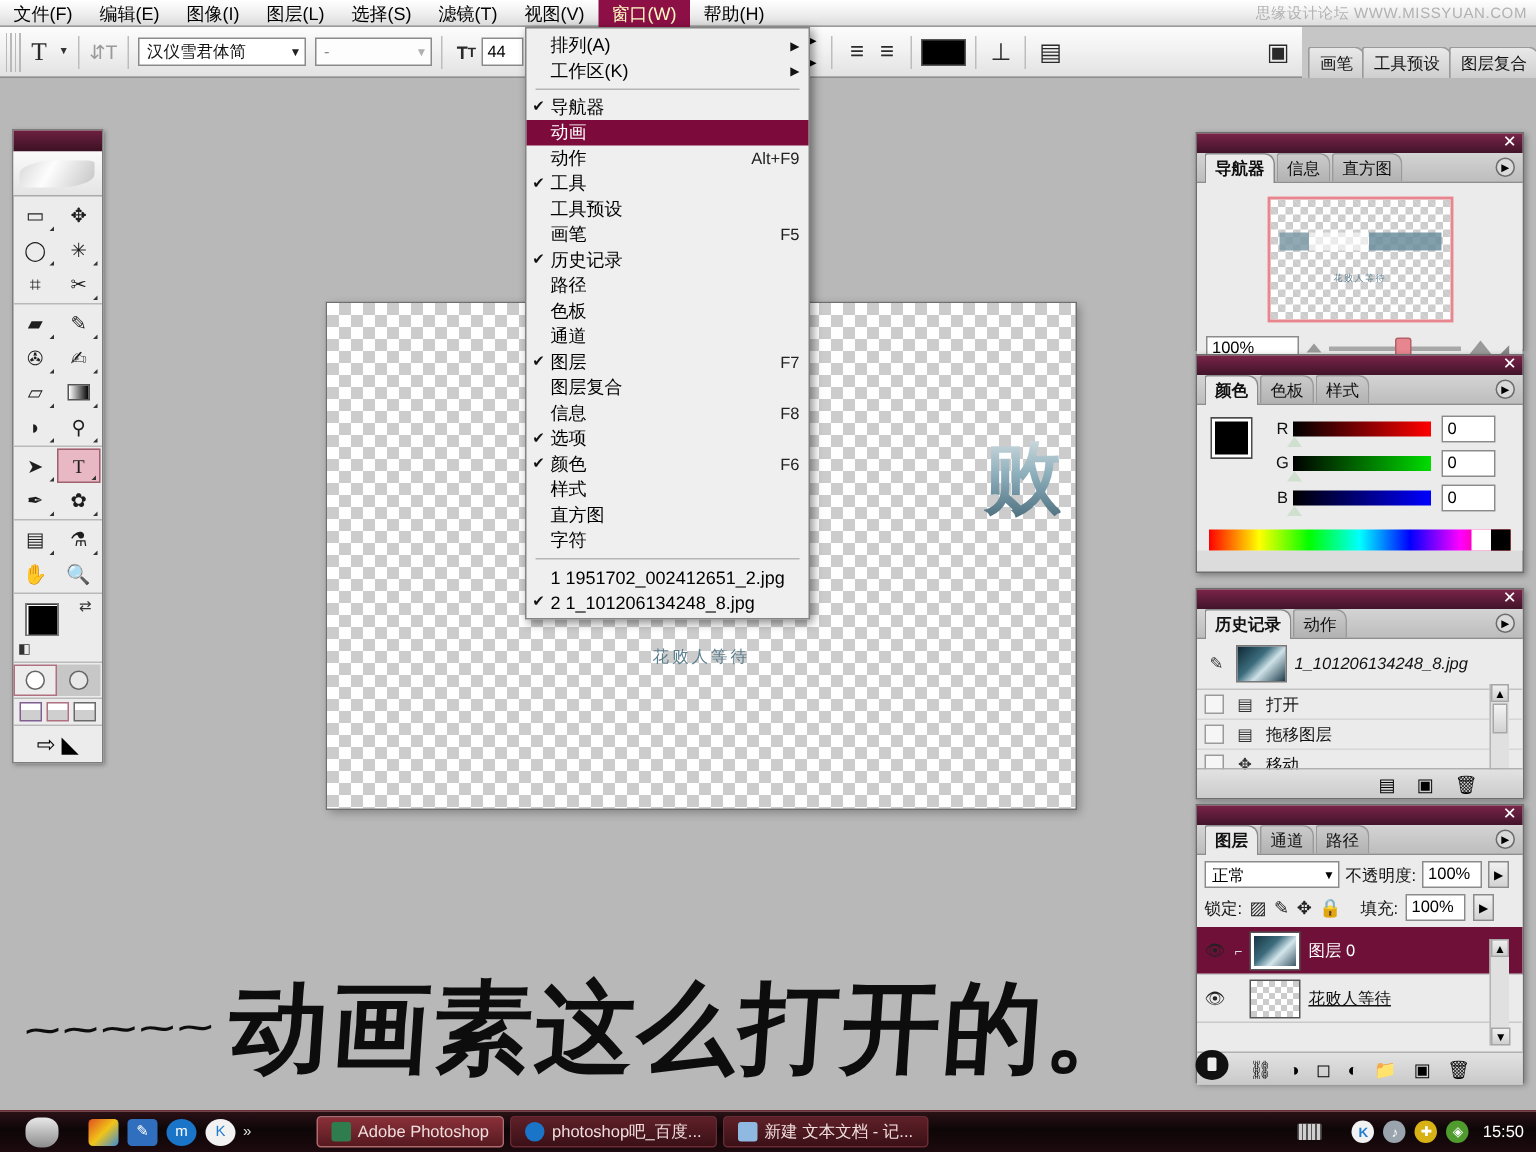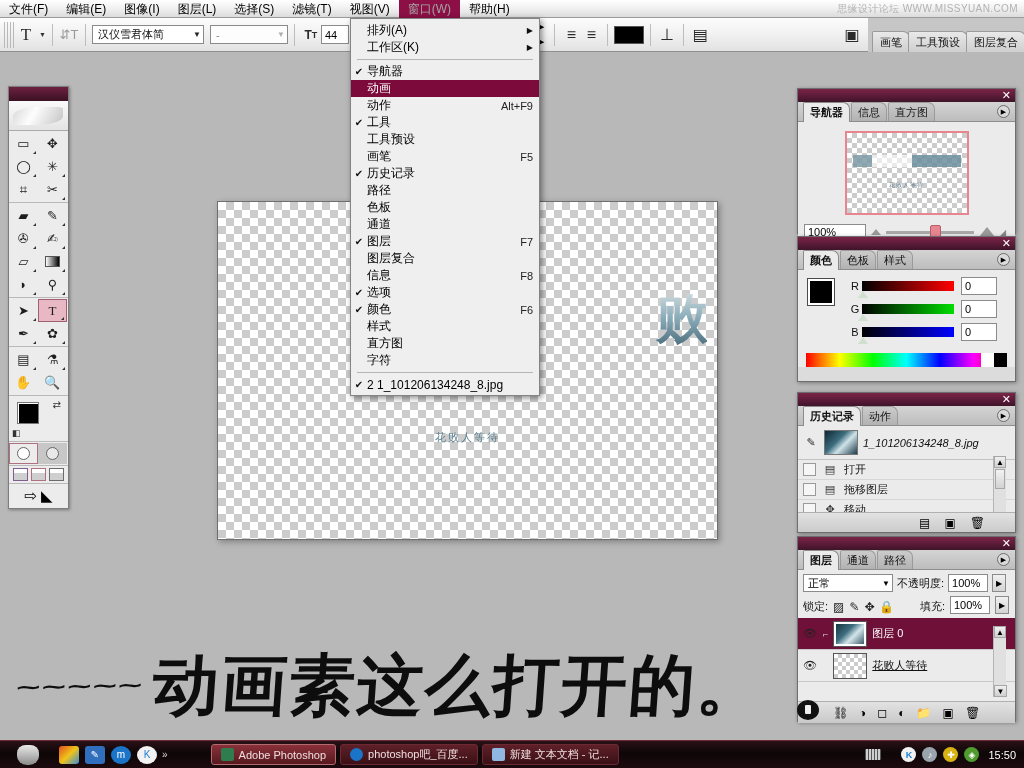--- a/index.html
+++ b/index.html
@@ -15,21 +15,21 @@
   #menubar {
     position: absolute; left: 0; top: 0; width: 1024px; height: 18px;
     background: linear-gradient(to bottom, #ffffff 0%, #f0f0f0 50%, #dcdcdc 100%);
     border-bottom: 1px solid #9a9a9a;
     display: flex; align-items: center;
   }
   .menu-item {
     font-size: 12px; color: #000; padding: 1px 9px; line-height: 16px;
     white-space: nowrap; cursor: default;
   }
-  .menu-item.active { background: #8c0f45; color: #a3a3a3; }
+  .menu-item.active { background: #8c0f45; color: #fef9c3; }
   #watermark {
     position: absolute; right: 6px; top: 2px;
     font-size: 10px; color: #b0aeb0; letter-spacing: .4px;
     white-space: nowrap; opacity: .95;
   }
 
   
   #optionsbar {
     position: absolute; left: 0; top: 18px; width: 1024px; height: 34px;
     background: linear-gradient(to bottom,#fcfcfc 0%,#f2f2f2 45%,#e2e2e2 100%);
@@ -284,21 +284,21 @@
   #blend {
     width: 90px; height: 18px; background: #fff; border: 1px solid #8b8b8b;
     font-size: 11px; display: flex; align-items: center; padding: 0 2px 0 4px;
   }
   #blend .caret { margin-left: auto; font-size: 8px; }
   .lbl-sm { font-size: 11px; color: #111; }
   .numbox { width: 40px; height: 18px; background: #fff; border: 1px solid #8b8b8b;
             font-size: 11px; display: flex; align-items: center; padding-left: 3px; }
   .spin { width: 14px; height: 18px; border: 1px solid #8b8b8b; background: linear-gradient(to bottom,#f1f1f1,#d3d3d3);
           display:flex;align-items:center;justify-content:center;font-size:8px; }
-  #lay-lock { display: flex; align-items: flex-end; gap: 5px; padding: 2px 6px 4px 5px; }
+  #lay-lock { display: flex; align-items: center; gap: 5px; padding: 2px 19px 4px 5px; }
   #lay-lock .gl { font-size: 12px; color: #222; }
   .layer-row { display: flex; align-items: center; height: 32px; border-bottom: 1px solid #c9c9c9;
                background: #ebebeb; padding: 0 4px; gap: 5px; }
   .layer-row.sel { background: #6e1038; }
   .layer-row.sel .lname { color: #fff; }
   .eye { width: 16px; font-size: 11px; text-align: center; color: #222; }
   .lthumb { width: 34px; height: 26px; border: 1px solid #555; }
   .lthumb.img { background: linear-gradient(135deg,#0d2733,#3d6d7e 40%,#d4e6ec 60%,#1c3b4a); box-shadow: 0 0 0 2px #fff inset;}
   .lthumb.trans {
     background-image:
@@ -609,20 +609,24 @@
     <span class="lbl">直方图</span>
     <span class="acc"></span>
   </div>
   <div class="mrow">
     <span class="chk"></span>
     <span class="lbl">字符</span>
     <span class="acc"></span>
   </div>
 
   <div class="msep"></div>
+  <div class="mrow">
+    <span class="chk"></span>
+    <span class="lbl">1 1951702_002412651_2.jpg</span>
+  </div>
   <div class="mrow">
     <span class="chk">✔</span>
     <span class="lbl">2 1_101206134248_8.jpg</span>
   </div>
 </div>
 
 <div class="panel" style="top:88px;height:146px;">
   <div class="p-title">
     <span class="x">✕</span>
   </div>

